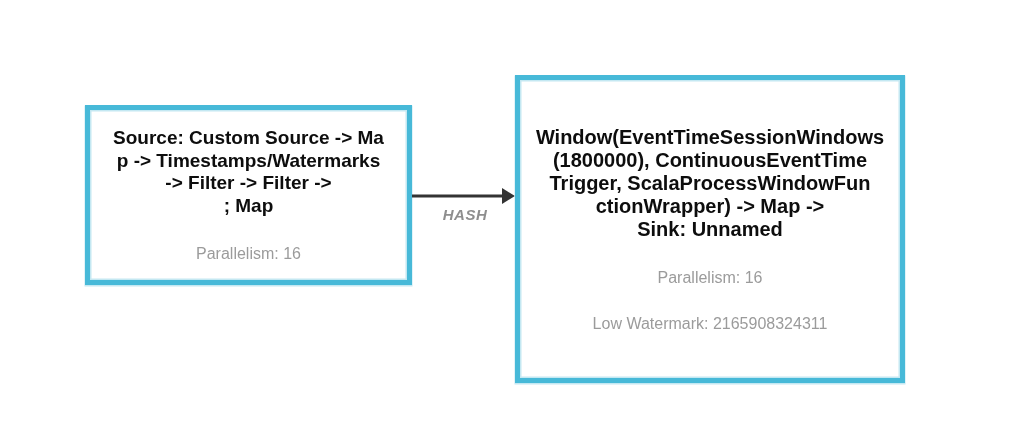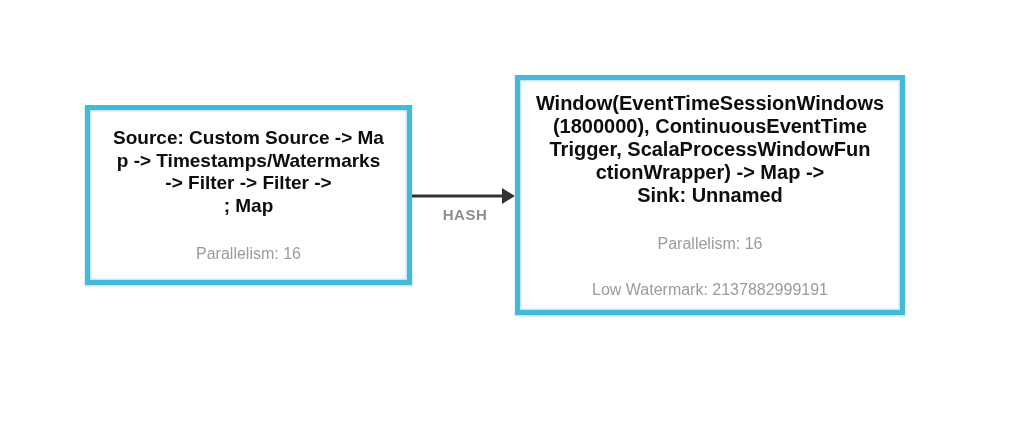--- a/index.html
+++ b/index.html
@@ -31,21 +31,21 @@
   .node-source {
     left: 85px;
     top: 105px;
     width: 327px;
     height: 180px;
   }
   .node-window {
     left: 515px;
     top: 75px;
     width: 390px;
-    height: 240px;
+    height: 308px;
   }
   .node-label {
     white-space: pre;
     font-weight: bold;
     color: #0d0d0d;
   }
   .node-source .node-label {
     font-size: 19px;
     line-height: 22.5px;
   }
@@ -71,20 +71,21 @@
   .edge-label {
     position: absolute;
     left: 465px;
     top: 206px;
     transform: translateX(-50%);
     font-size: 15px;
     font-weight: bold;
     letter-spacing: 0.5px;
     color: #8e8e8e;
     white-space: nowrap;
+    font-style: italic;
   }
 </style>
 </head>
 <body>
 
 <div class="canvas">
 
   <div class="node node-source">
     <div class="node-label">Source: Custom Source -&gt; Ma
 p -&gt; Timestamps/Watermarks
@@ -100,16 +101,16 @@
 
   <div class="edge-label">HASH</div>
 
   <div class="node node-window">
     <div class="node-label">Window(EventTimeSessionWindows
 (1800000), ContinuousEventTime
 Trigger, ScalaProcessWindowFun
 ctionWrapper) -&gt; Map -&gt;
 Sink: Unnamed</div>
     <div class="node-meta">Parallelism: 16</div>
-    <div class="node-meta">Low Watermark: 2137882999191</div>
+    <div class="node-meta">Low Watermark: 2165908324311</div>
   </div>
 
 </div>
 
 </body></html>

